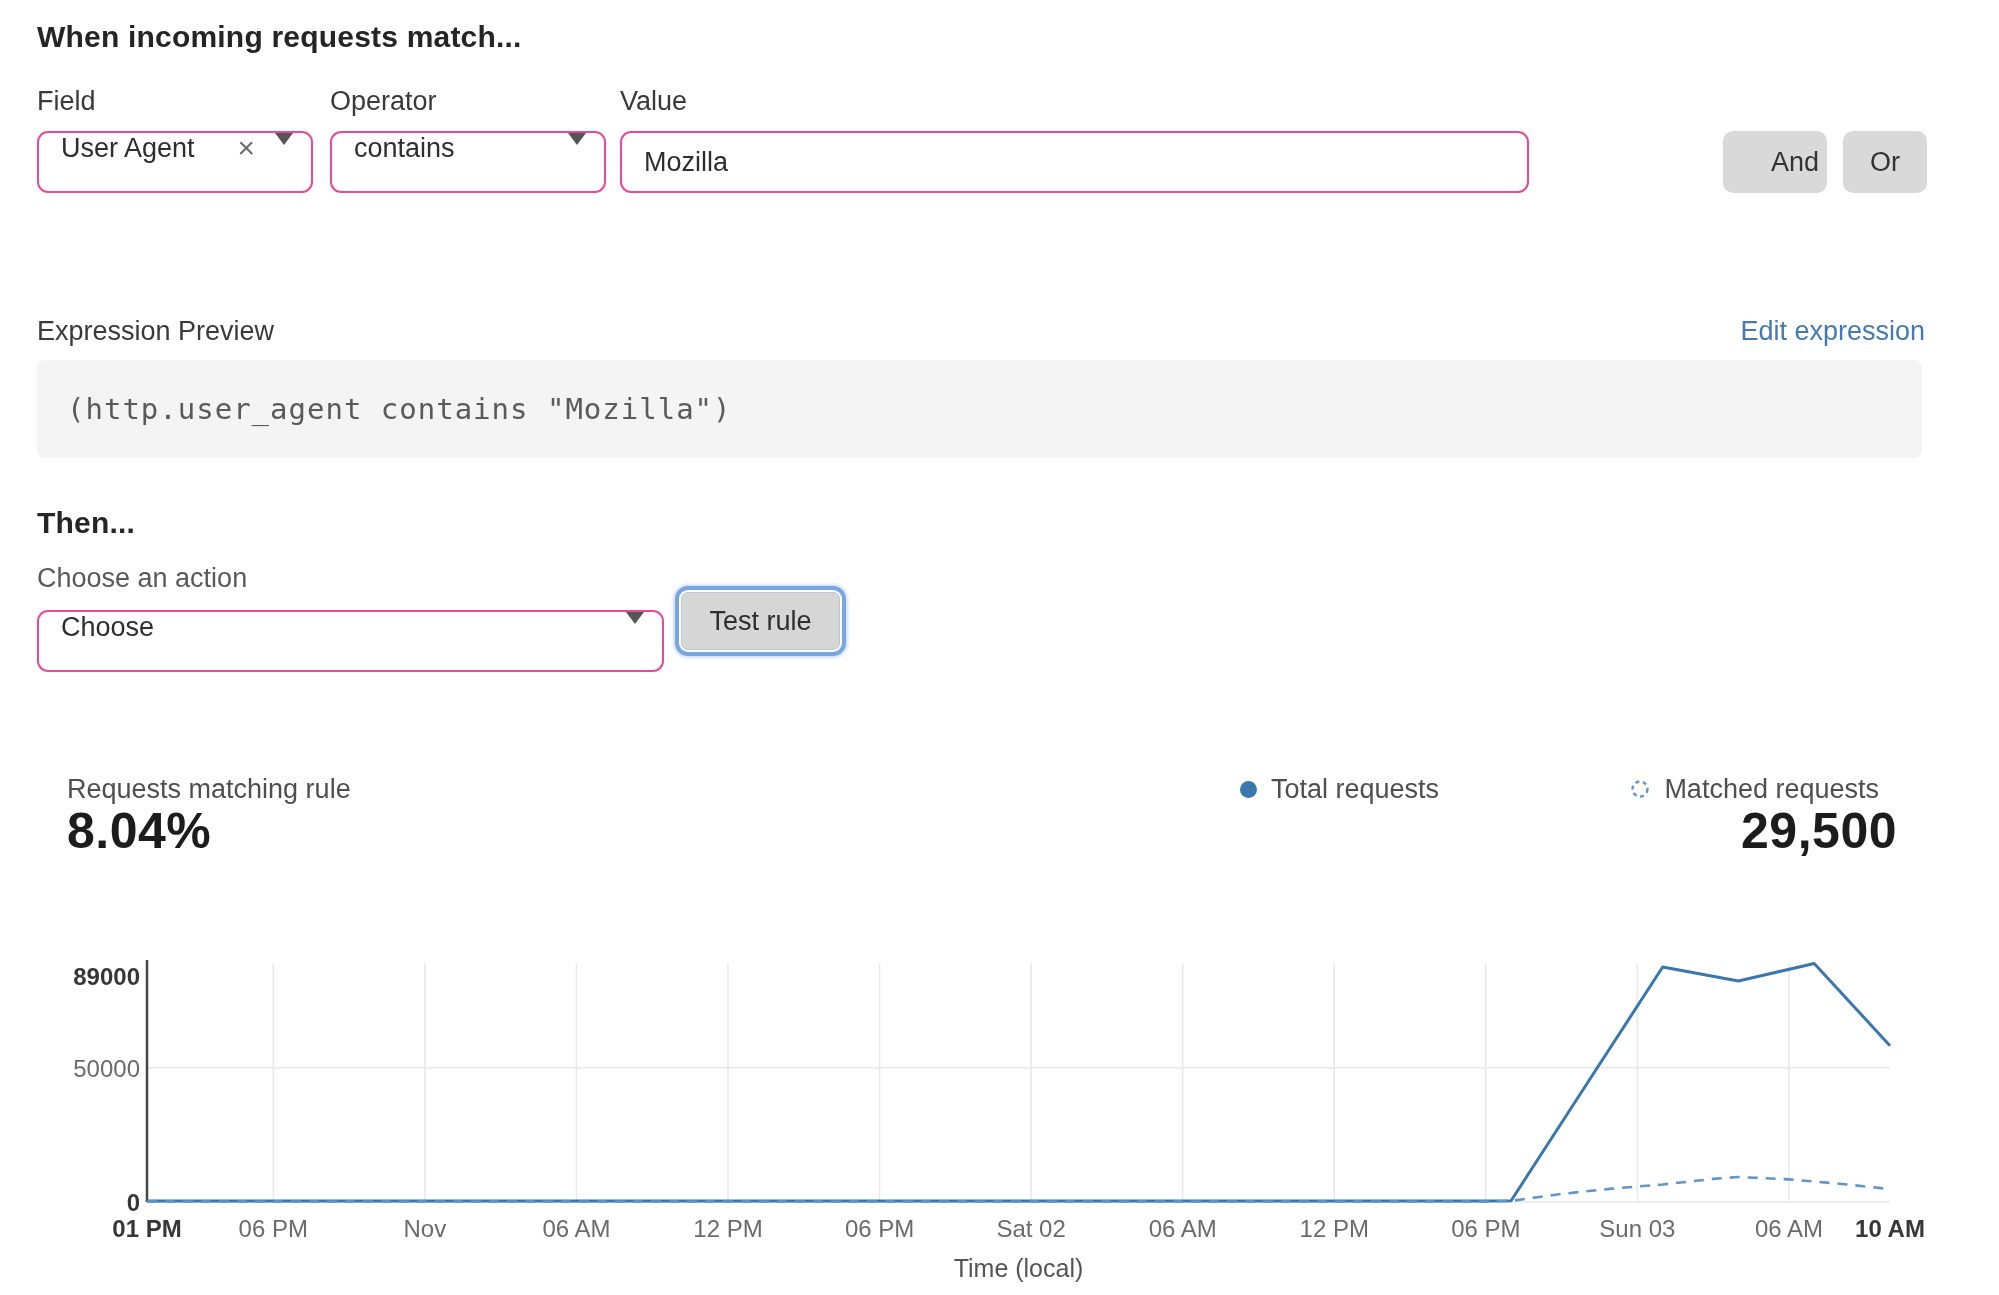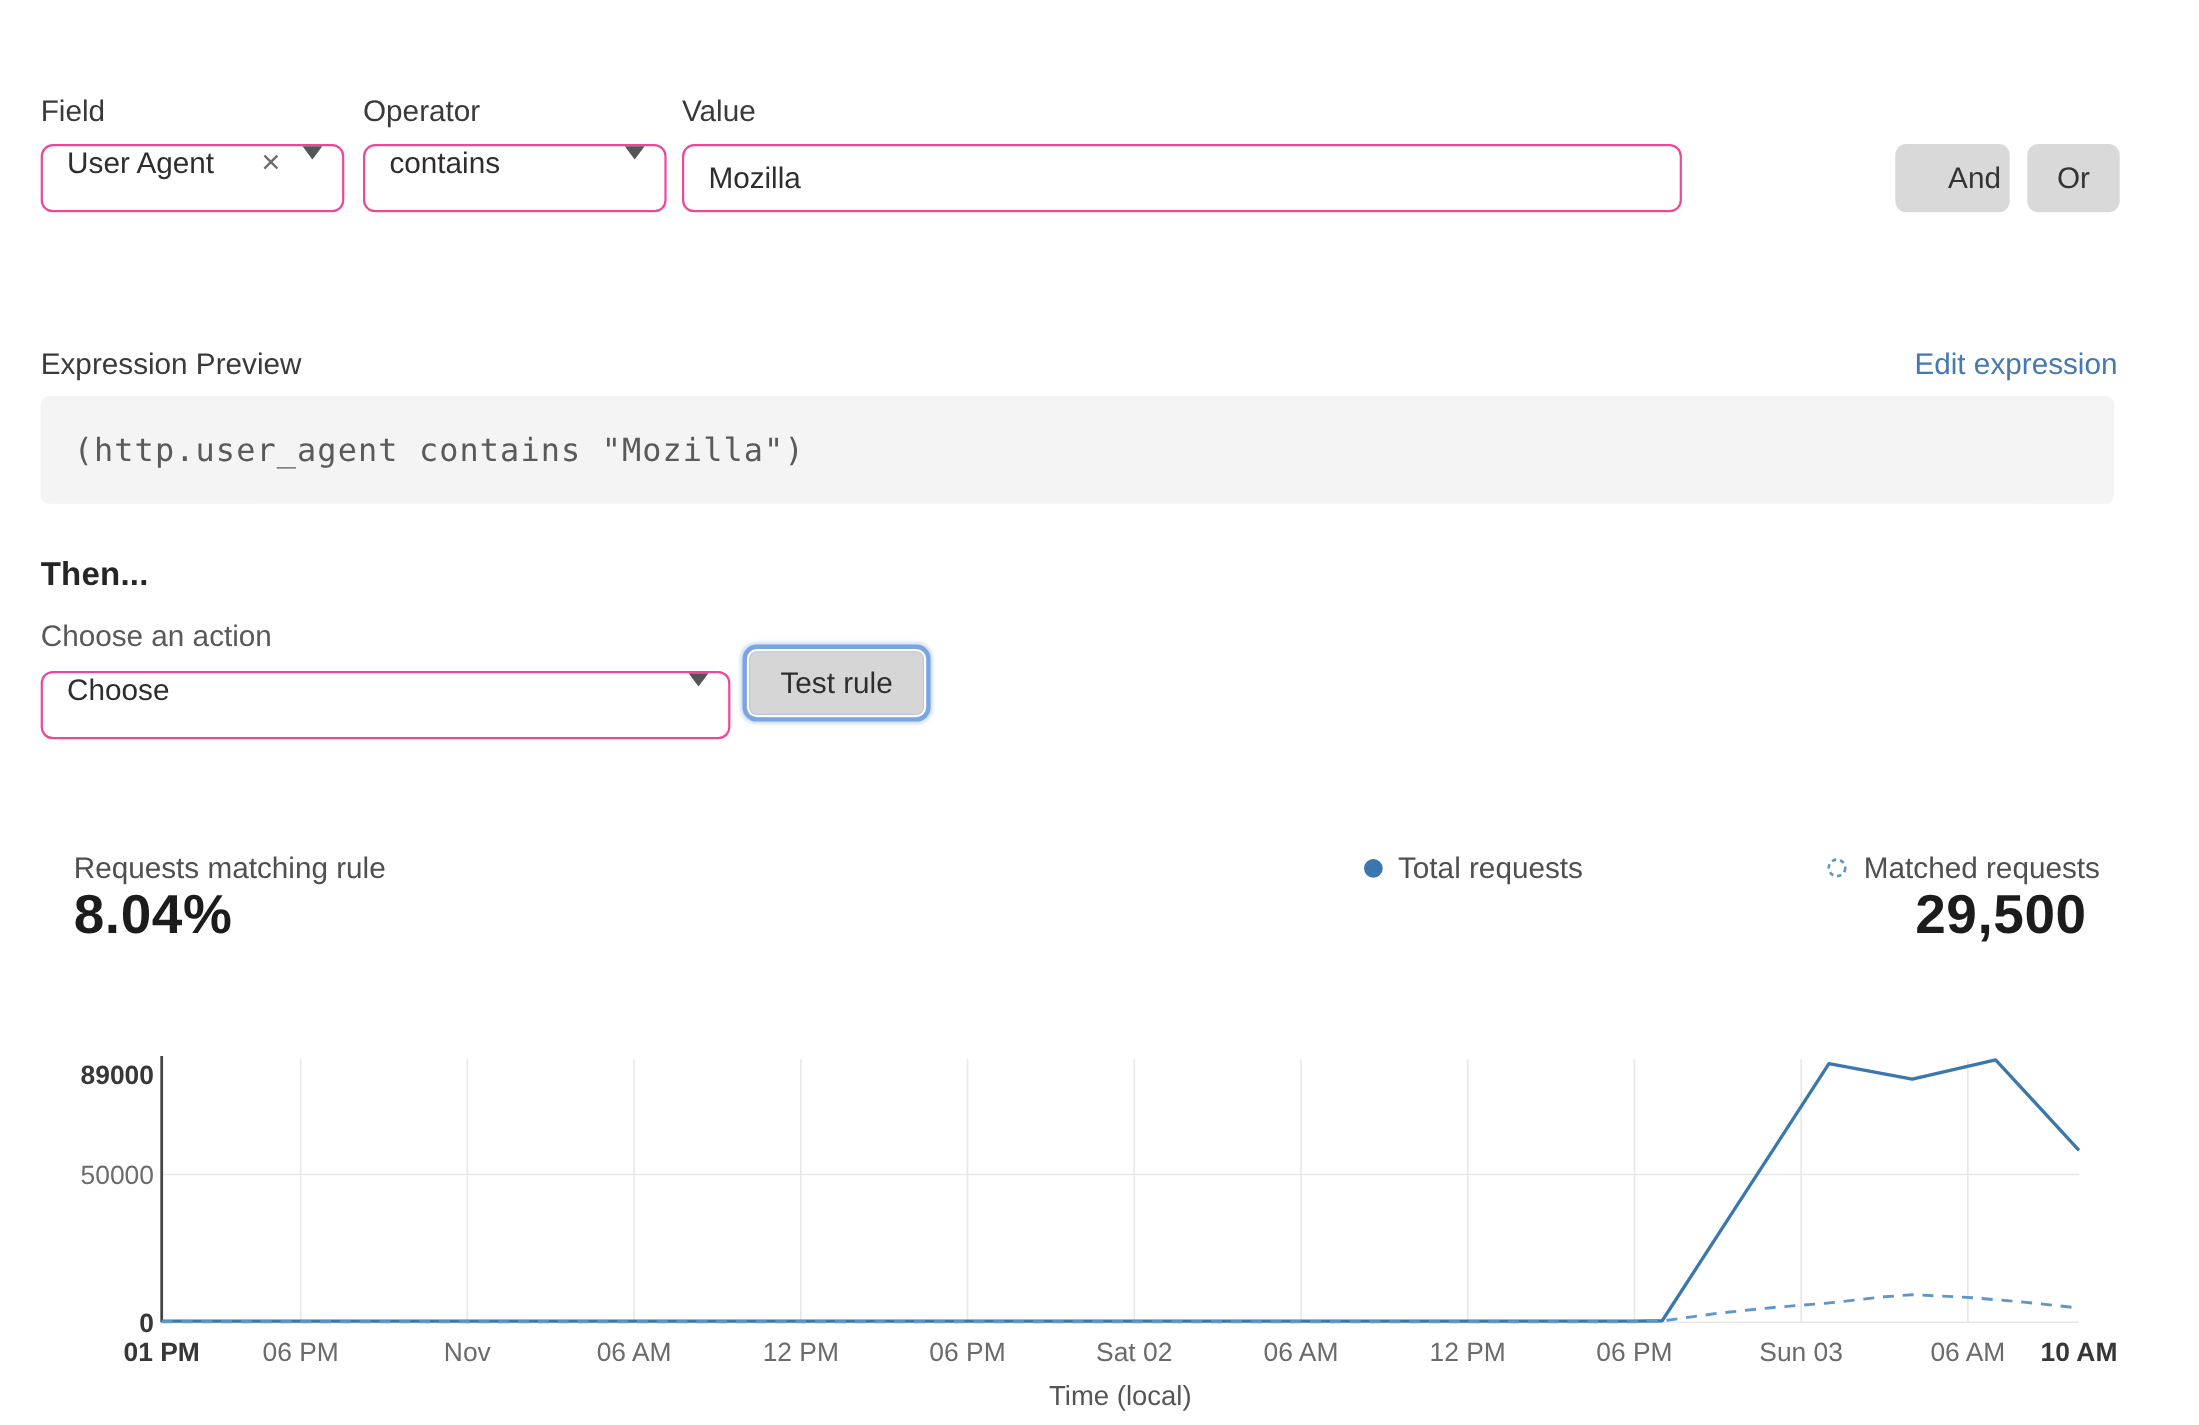--- a/index.html
+++ b/index.html
@@ -51,20 +51,21 @@
   
   text { font-family:"Liberation Sans", sans-serif; font-size:24px; fill:#6b6b6b; }
   text.bold { font-weight:700; fill:#373737; }
   text.axis-title { font-size:25px; fill:#555; }
 </style>
 </head>
 <body>
 
 <div class="page">
 
+  <div class="abs h2" style="left:37px; top:20px;">When incoming requests match...</div>
 
   <div class="abs field-label" style="left:37px; top:86px;">Field</div>
   <div class="abs field-label" style="left:330px; top:86px;">Operator</div>
   <div class="abs field-label" style="left:620px; top:86px;">Value</div>
 
   <div class="select" style="left:37px; top:131px; width:276px;">
     <span class="sel-text">User Agent</span>
     <span class="spacer"></span>
     <span class="x-glyph">×</span>
     <span class="chev"></span>
@@ -102,21 +103,21 @@
   <div class="stat-label-row" style="left:67px;">
     <span>Requests matching rule</span>
   </div>
   <div class="stat-value" style="left:67px;">8.04%</div>
 
   <div class="stat-label-row" style="right:560px;">
     <span class="dot-icon" style="background: rgb(58, 119, 174);"></span>
     <span>Total requests</span>
   </div>
 
-  <div class="stat-label-row" style="right:90px;align-items:center;">
+  <div class="stat-label-row" style="right:120px;align-items:center;">
     <svg class="legend-circle-svg" width="20" height="20">
       <circle id="dashed-legend-circle" cx="10" cy="10" r="7.5" fill="none" stroke="#6096c8" stroke-width="2.4" stroke-dasharray="4 3.6"></circle>
     </svg>
     <span>Matched requests</span>
   </div>
   <div class="stat-value right-align" style="right:102px;">29,500</div>
 
   <svg class="abs" style="left:0; top:930px;" width="1999" height="365" viewBox="0 0 1999 365">
       <line x1="273.304347826087" x2="273.304347826087" y1="33" y2="272" stroke="#e8e8e8" stroke-width="1.5"></line>
       <line x1="424.86956521739125" x2="424.86956521739125" y1="33" y2="272" stroke="#e8e8e8" stroke-width="1.5"></line>

